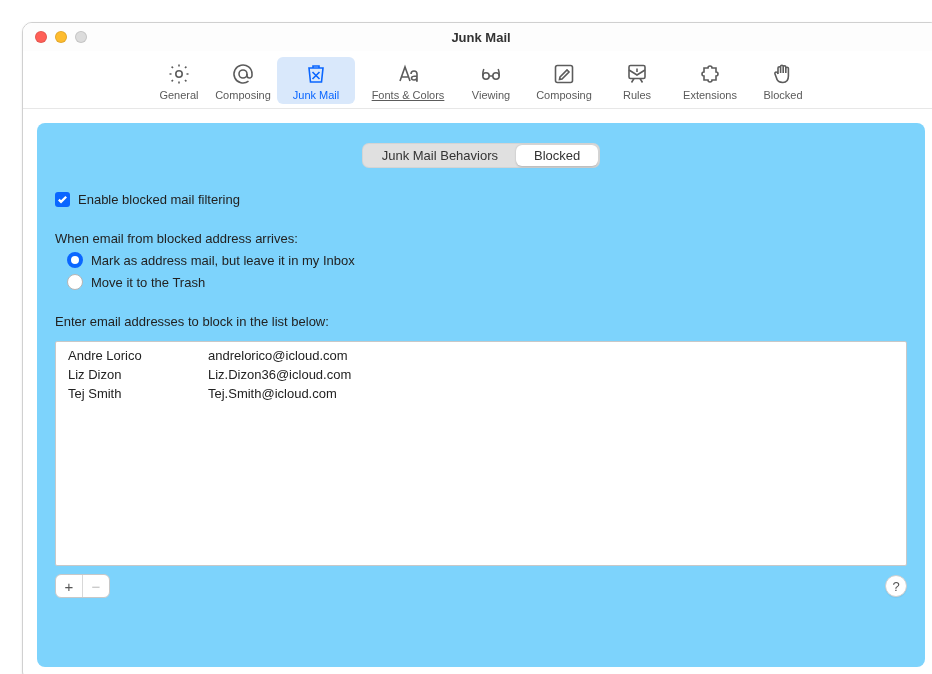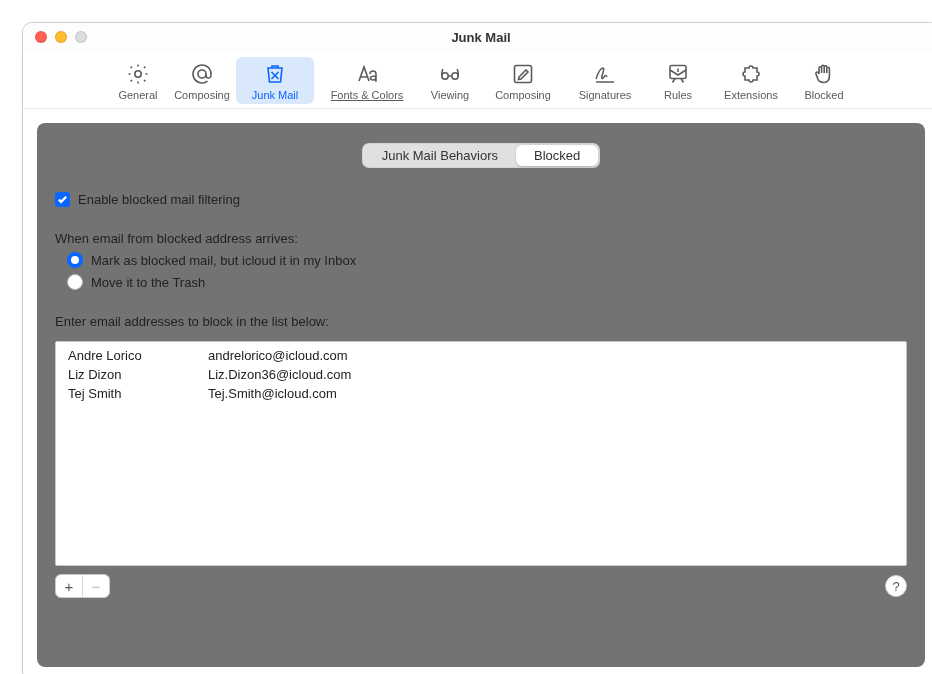--- a/index.html
+++ b/index.html
@@ -79,21 +79,21 @@
       align-items: center;
       justify-content: center;
     }
     .toolbar-item svg { width: 24px; height: 24px; stroke: currentColor; fill: none; stroke-width: 1.6; }
     .toolbar-item.selected svg { stroke: #0a66ff; }
     .toolbar-label { font-size: 11px; margin-top: 2px; color: #5a5a5a; }
     .toolbar-item.selected .toolbar-label { color: #0a66ff; }
 
     .content-pane {
       flex: 1;
-      background: #737373;
+      background: #7dd3fc;
       border-radius: 8px;
       margin: 14px;
       padding: 20px 18px 14px 18px;
       display: flex;
       flex-direction: column;
       position: relative;
     }
     .seg-control-wrap {
       display: flex;
       justify-content: center;
@@ -259,28 +259,20 @@
     </div>
     <div class="toolbar-item">
       <div class="icon-wrap">
         <svg viewBox="0 0 24 24">
             <rect x="3.5" y="3.5" width="17" height="17" rx="2"></rect>
             <path d="M8 15l7-7 2 2-7 7-2.5 0.5z"></path>
           </svg>
       </div>
       <span class="toolbar-label">Composing</span>
     </div>
-    <div class="toolbar-item">
-      <div class="icon-wrap">
-        <svg viewBox="0 0 24 24">
-            <path d="M3 17c2-6 5-11 7-11 1 0 1 2-1 8-1 3 1 3 2 1 1-2 2-2 3 0M3 20h18"></path>
-          </svg>
-      </div>
-      <span class="toolbar-label">Signatures</span>
-    </div>
     <div class="toolbar-item narrow">
       <div class="icon-wrap">
         <svg viewBox="0 0 24 24">
             <rect x="4" y="3.5" width="16" height="13" rx="1.5"></rect>
             <path d="M4 8l8 5 8-5M9 16.5l-2.5 4M15 16.5l2.5 4M12 10l0-3.5"></path>
           </svg>
       </div>
       <span class="toolbar-label">Rules</span>
     </div>
     <div class="toolbar-item">
@@ -320,21 +312,21 @@
     </div>
 
     <div class="section-gap"></div>
 
     <div class="form-row">
       <span class="label-txt indent-label">When email from blocked address arrives:</span>
     </div>
 
     <div class="form-row">
       <div class="radio checked"></div>
-      <span class="label-txt">Mark as blocked mail, but icloud it in my Inbox</span>
+      <span class="label-txt">Mark as address mail, but leave it in my Inbox</span>
     </div>
 
     <div class="form-row">
       <div class="radio"></div>
       <span class="label-txt">Move it to the Trash</span>
     </div>
 
     <div class="section-gap"></div>
 
     <div class="form-row">

